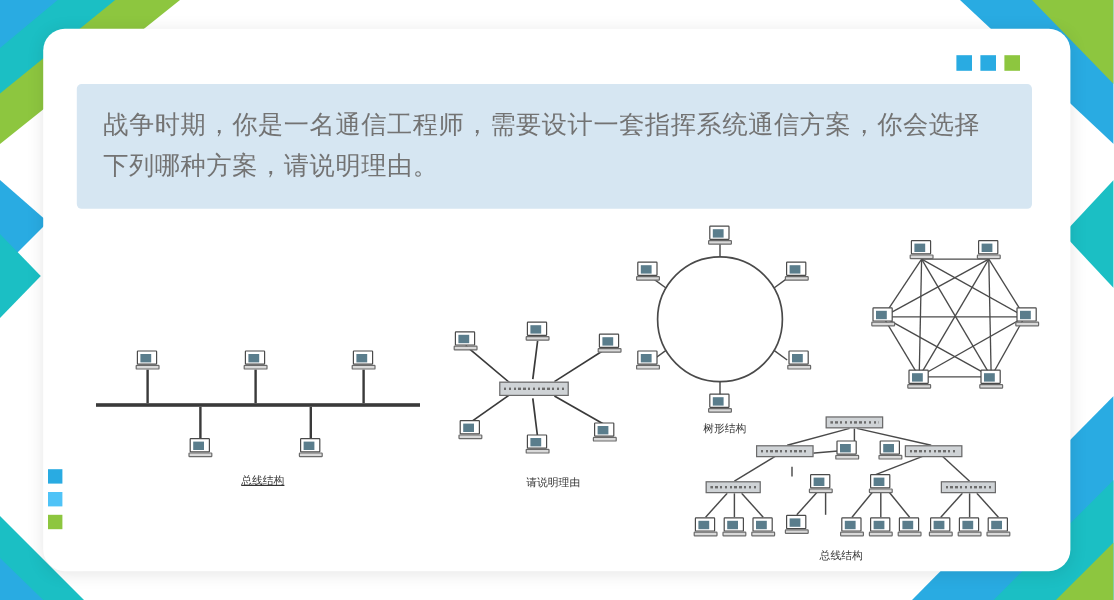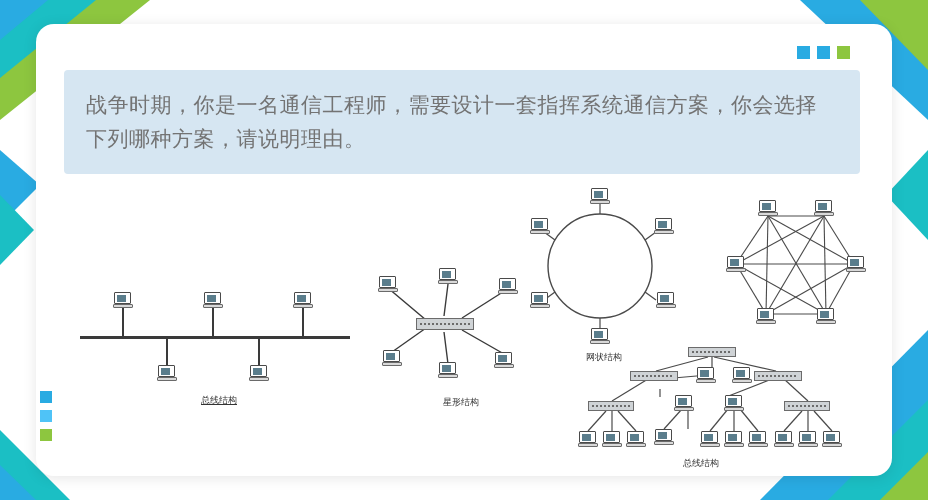--- a/index.html
+++ b/index.html
@@ -170,21 +170,21 @@
           <div class="base"></div>
         </div>
       <div class="pc" style="left:72px;top:108px;">
           <div class="screen"></div>
           <div class="base"></div>
         </div>
       <div class="pc" style="left:128px;top:98px;">
           <div class="screen"></div>
           <div class="base"></div>
         </div>
-      <div class="caption" style="top:142px;">星形结构</div>
+      <div class="caption" style="top:142px;">请说明理由</div>
     </div>
 
     <div class="topo" style="left:478px;top:4px;width:180px;height:180px;">
       <svg class="net" width="180" height="180">
         <circle cx="86" cy="78" r="52" stroke="#4a4a4a" stroke-width="1.4" fill="none"></circle>
         <g stroke="#4a4a4a" stroke-width="1.2">
           <line x1="86" y1="26" x2="86" y2="14"></line>
           <line x1="131" y1="52" x2="142" y2="44"></line>
           <line x1="131" y1="104" x2="142" y2="112"></line>
           <line x1="86" y1="130" x2="86" y2="142"></line>
@@ -209,21 +209,21 @@
           <div class="base"></div>
         </div>
       <div class="pc" style="left:16px;top:104px;">
           <div class="screen"></div>
           <div class="base"></div>
         </div>
       <div class="pc" style="left:16px;top:30px;">
           <div class="screen"></div>
           <div class="base"></div>
         </div>
-      <div class="caption" style="top:163px;">网状结构</div>
+      <div class="caption" style="top:163px;">树形结构</div>
     </div>
 
     <div class="topo" style="left:672px;top:10px;width:170px;height:170px;">
       <svg class="net" width="170" height="170">
         <g stroke="#4a4a4a" stroke-width="1.1" fill="none">
           <line x1="60" y1="22" x2="116" y2="22"></line>
           <line x1="116" y1="22" x2="146" y2="70"></line>
           <line x1="146" y1="70" x2="118" y2="120"></line>
           <line x1="118" y1="120" x2="58" y2="120"></line>
           <line x1="58" y1="120" x2="28" y2="70"></line>

